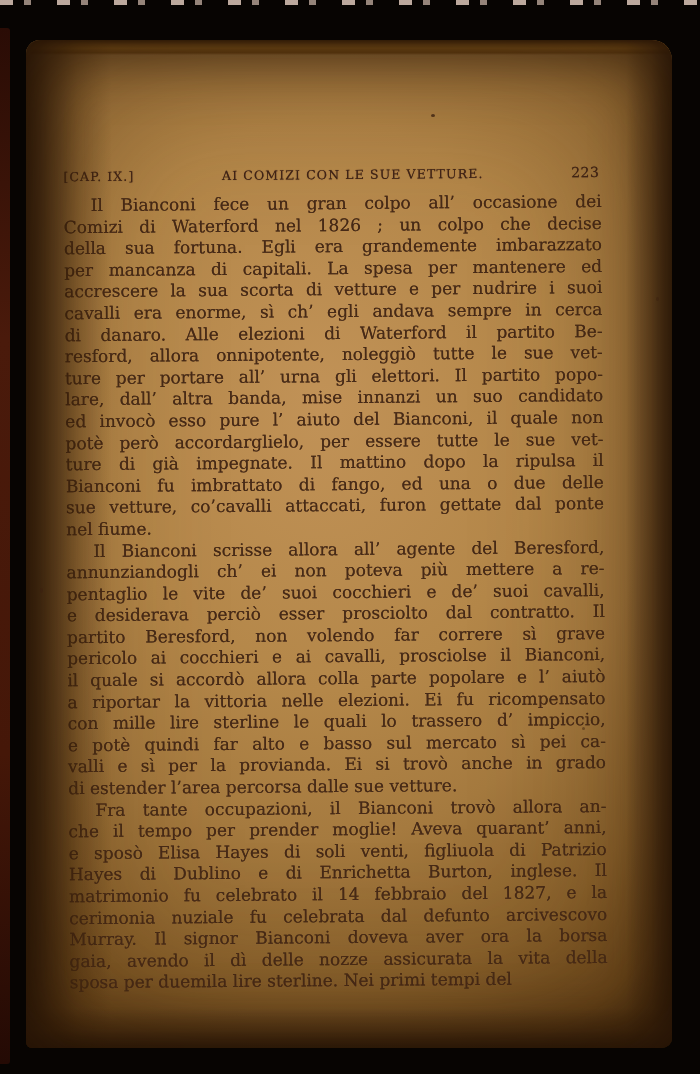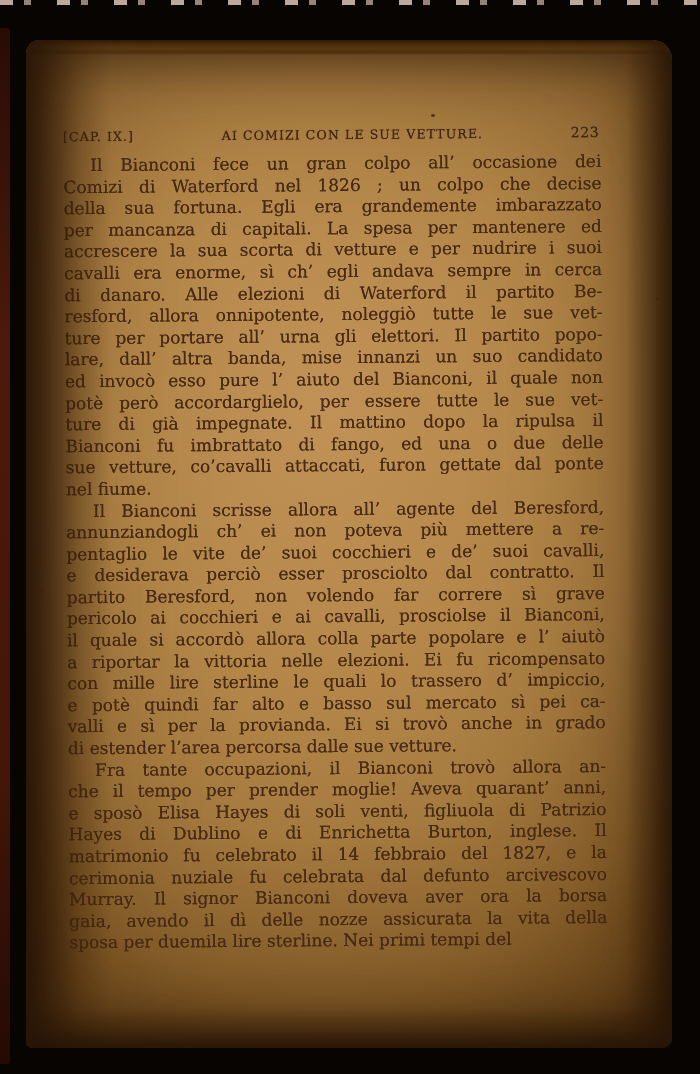--- a/index.html
+++ b/index.html
@@ -83,21 +83,21 @@
     align-items: baseline;
     font-size: 12.5px;
     letter-spacing: 1.1px;
     color: #402417;
     text-shadow: 0 0 0.7px rgba(64,36,23,0.8);
     margin-bottom: 11px;
     padding-right: 2px;
   }
   .header-chapter { text-align: left; }
   .header-title { text-align: center; }
-  .header-number { text-align: center; font-size: 14px; letter-spacing: 0.5px; }
+  .header-number { text-align: center; font-size: 14px; letter-spacing: 0.5px; margin-top: 40px; }
   .text-block {
     font-size: 17px;
     text-shadow: 0 0 0.6px rgba(71,42,23,0.85);
   }
   .line {
     height: 21.6px;
     line-height: 21.6px;
     text-align: justify;
     text-align-last: justify;
     white-space: normal;

